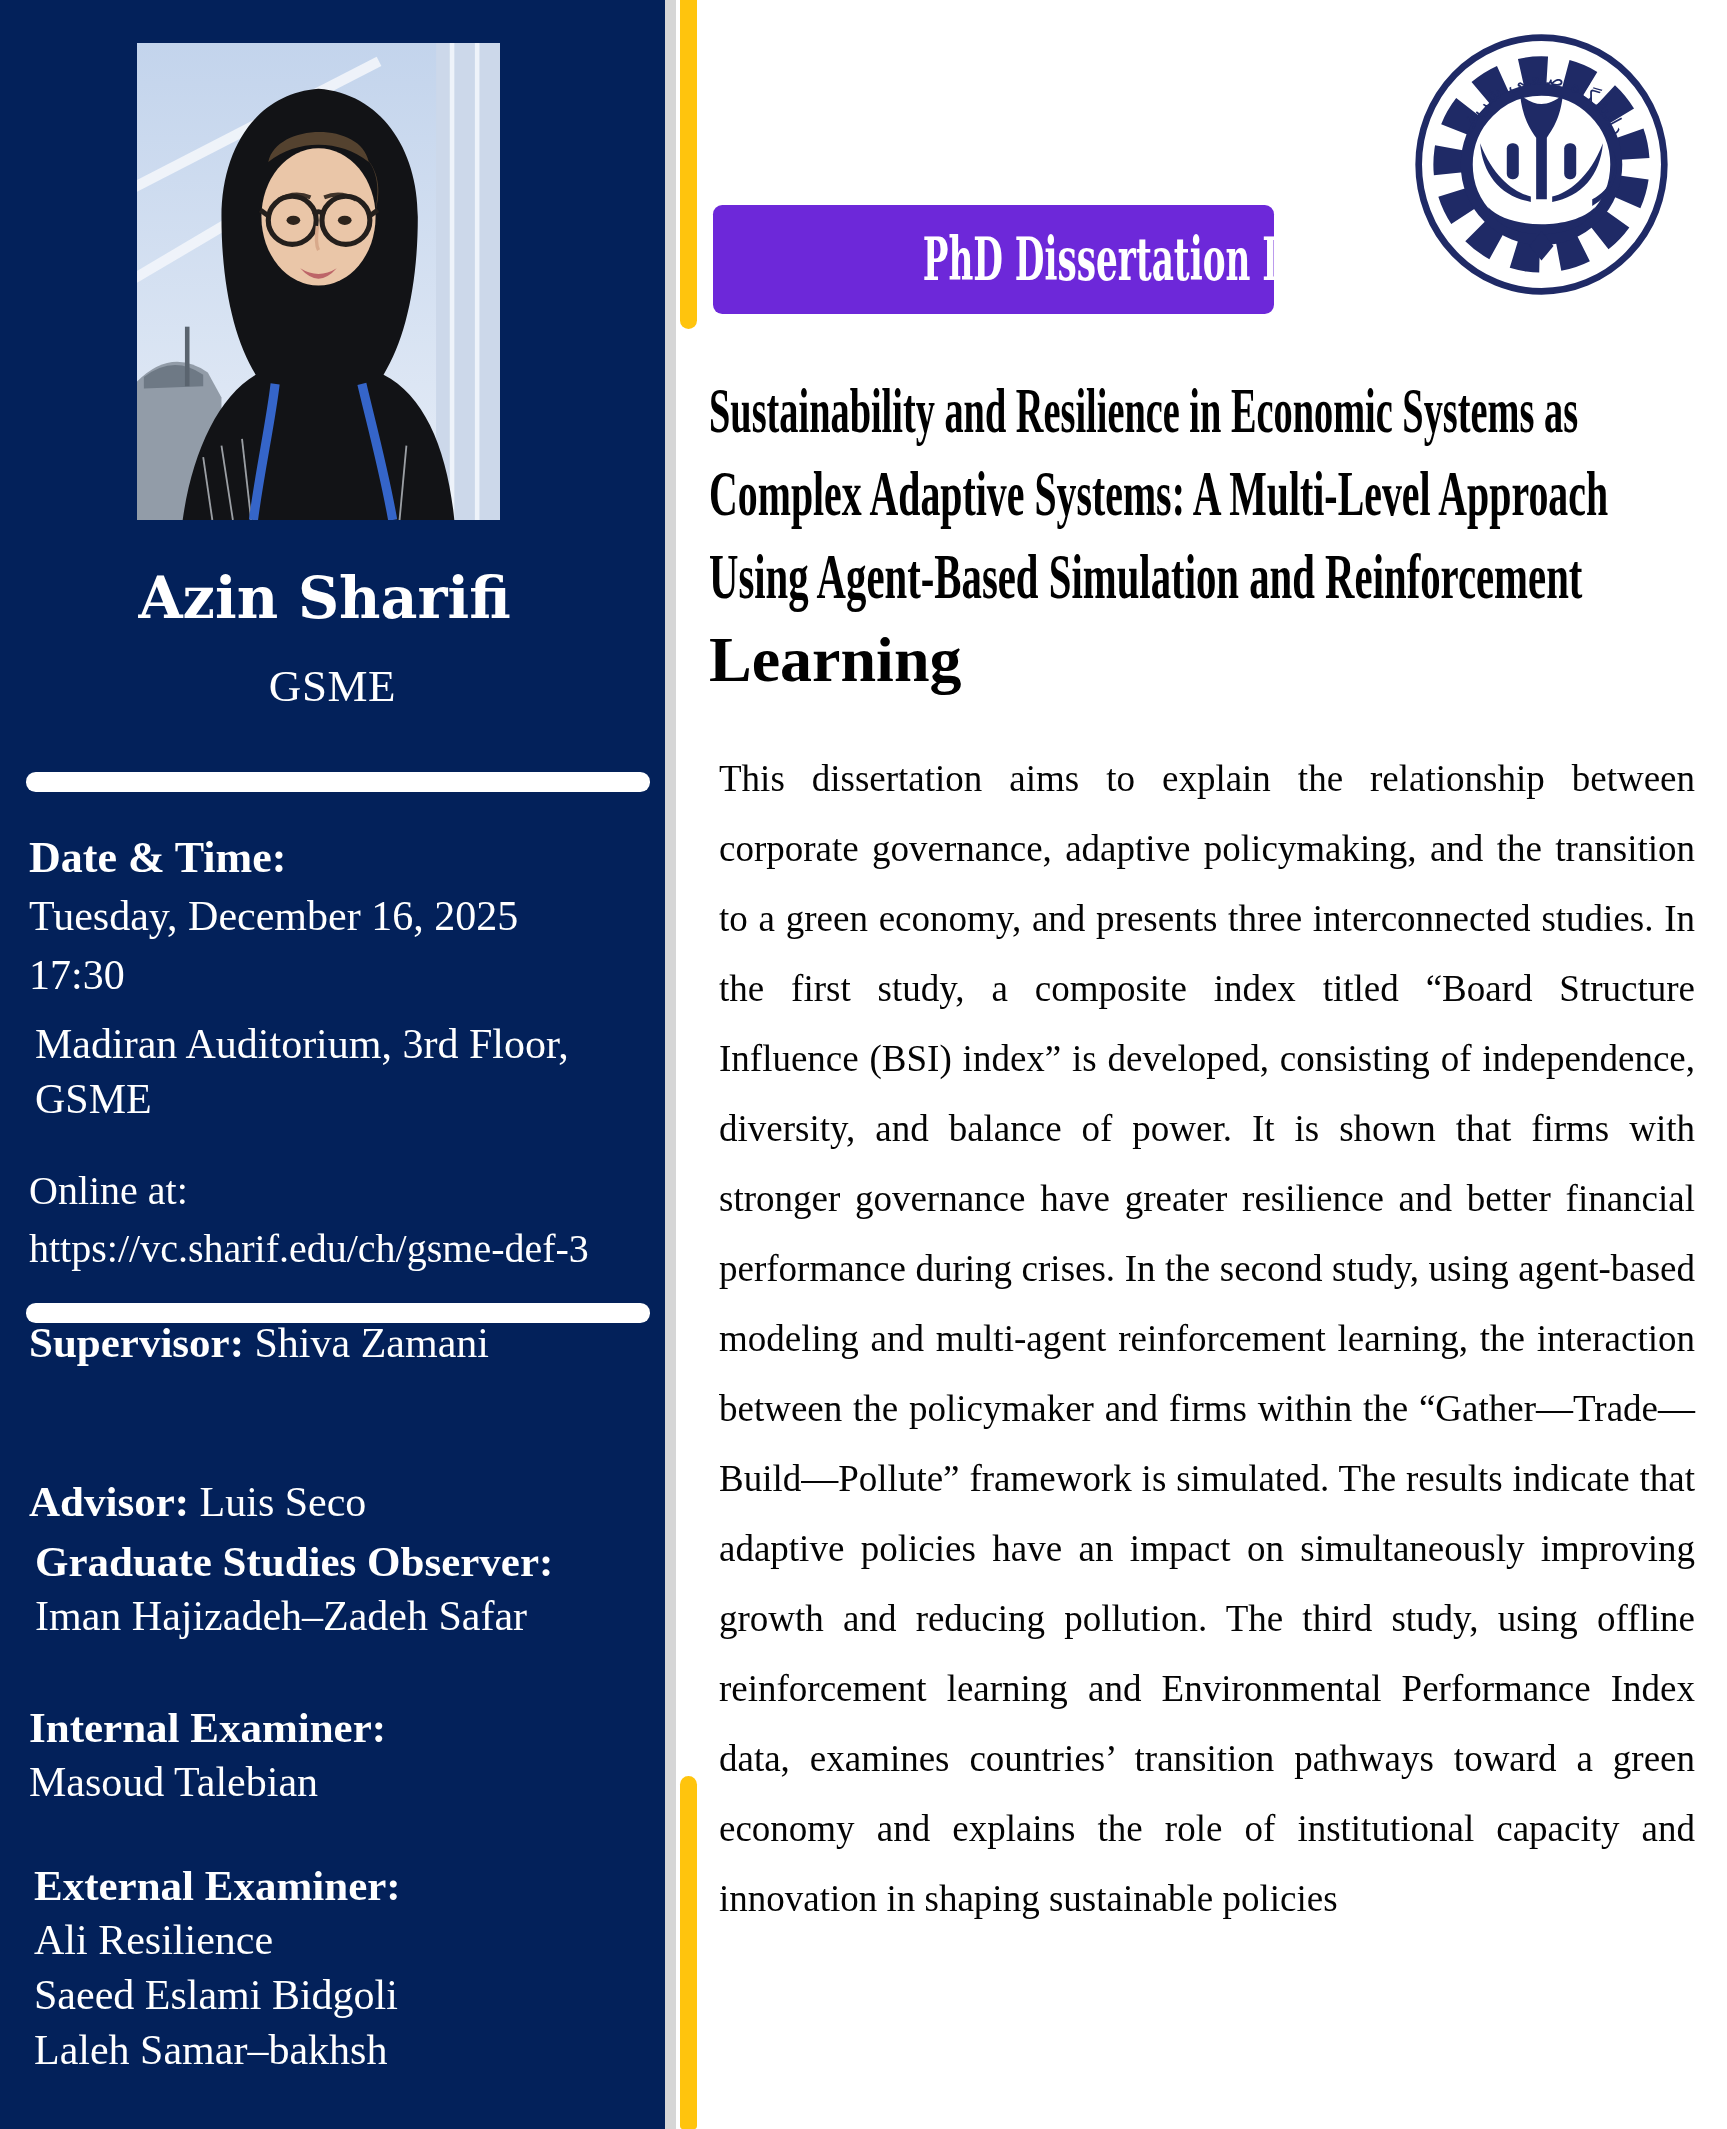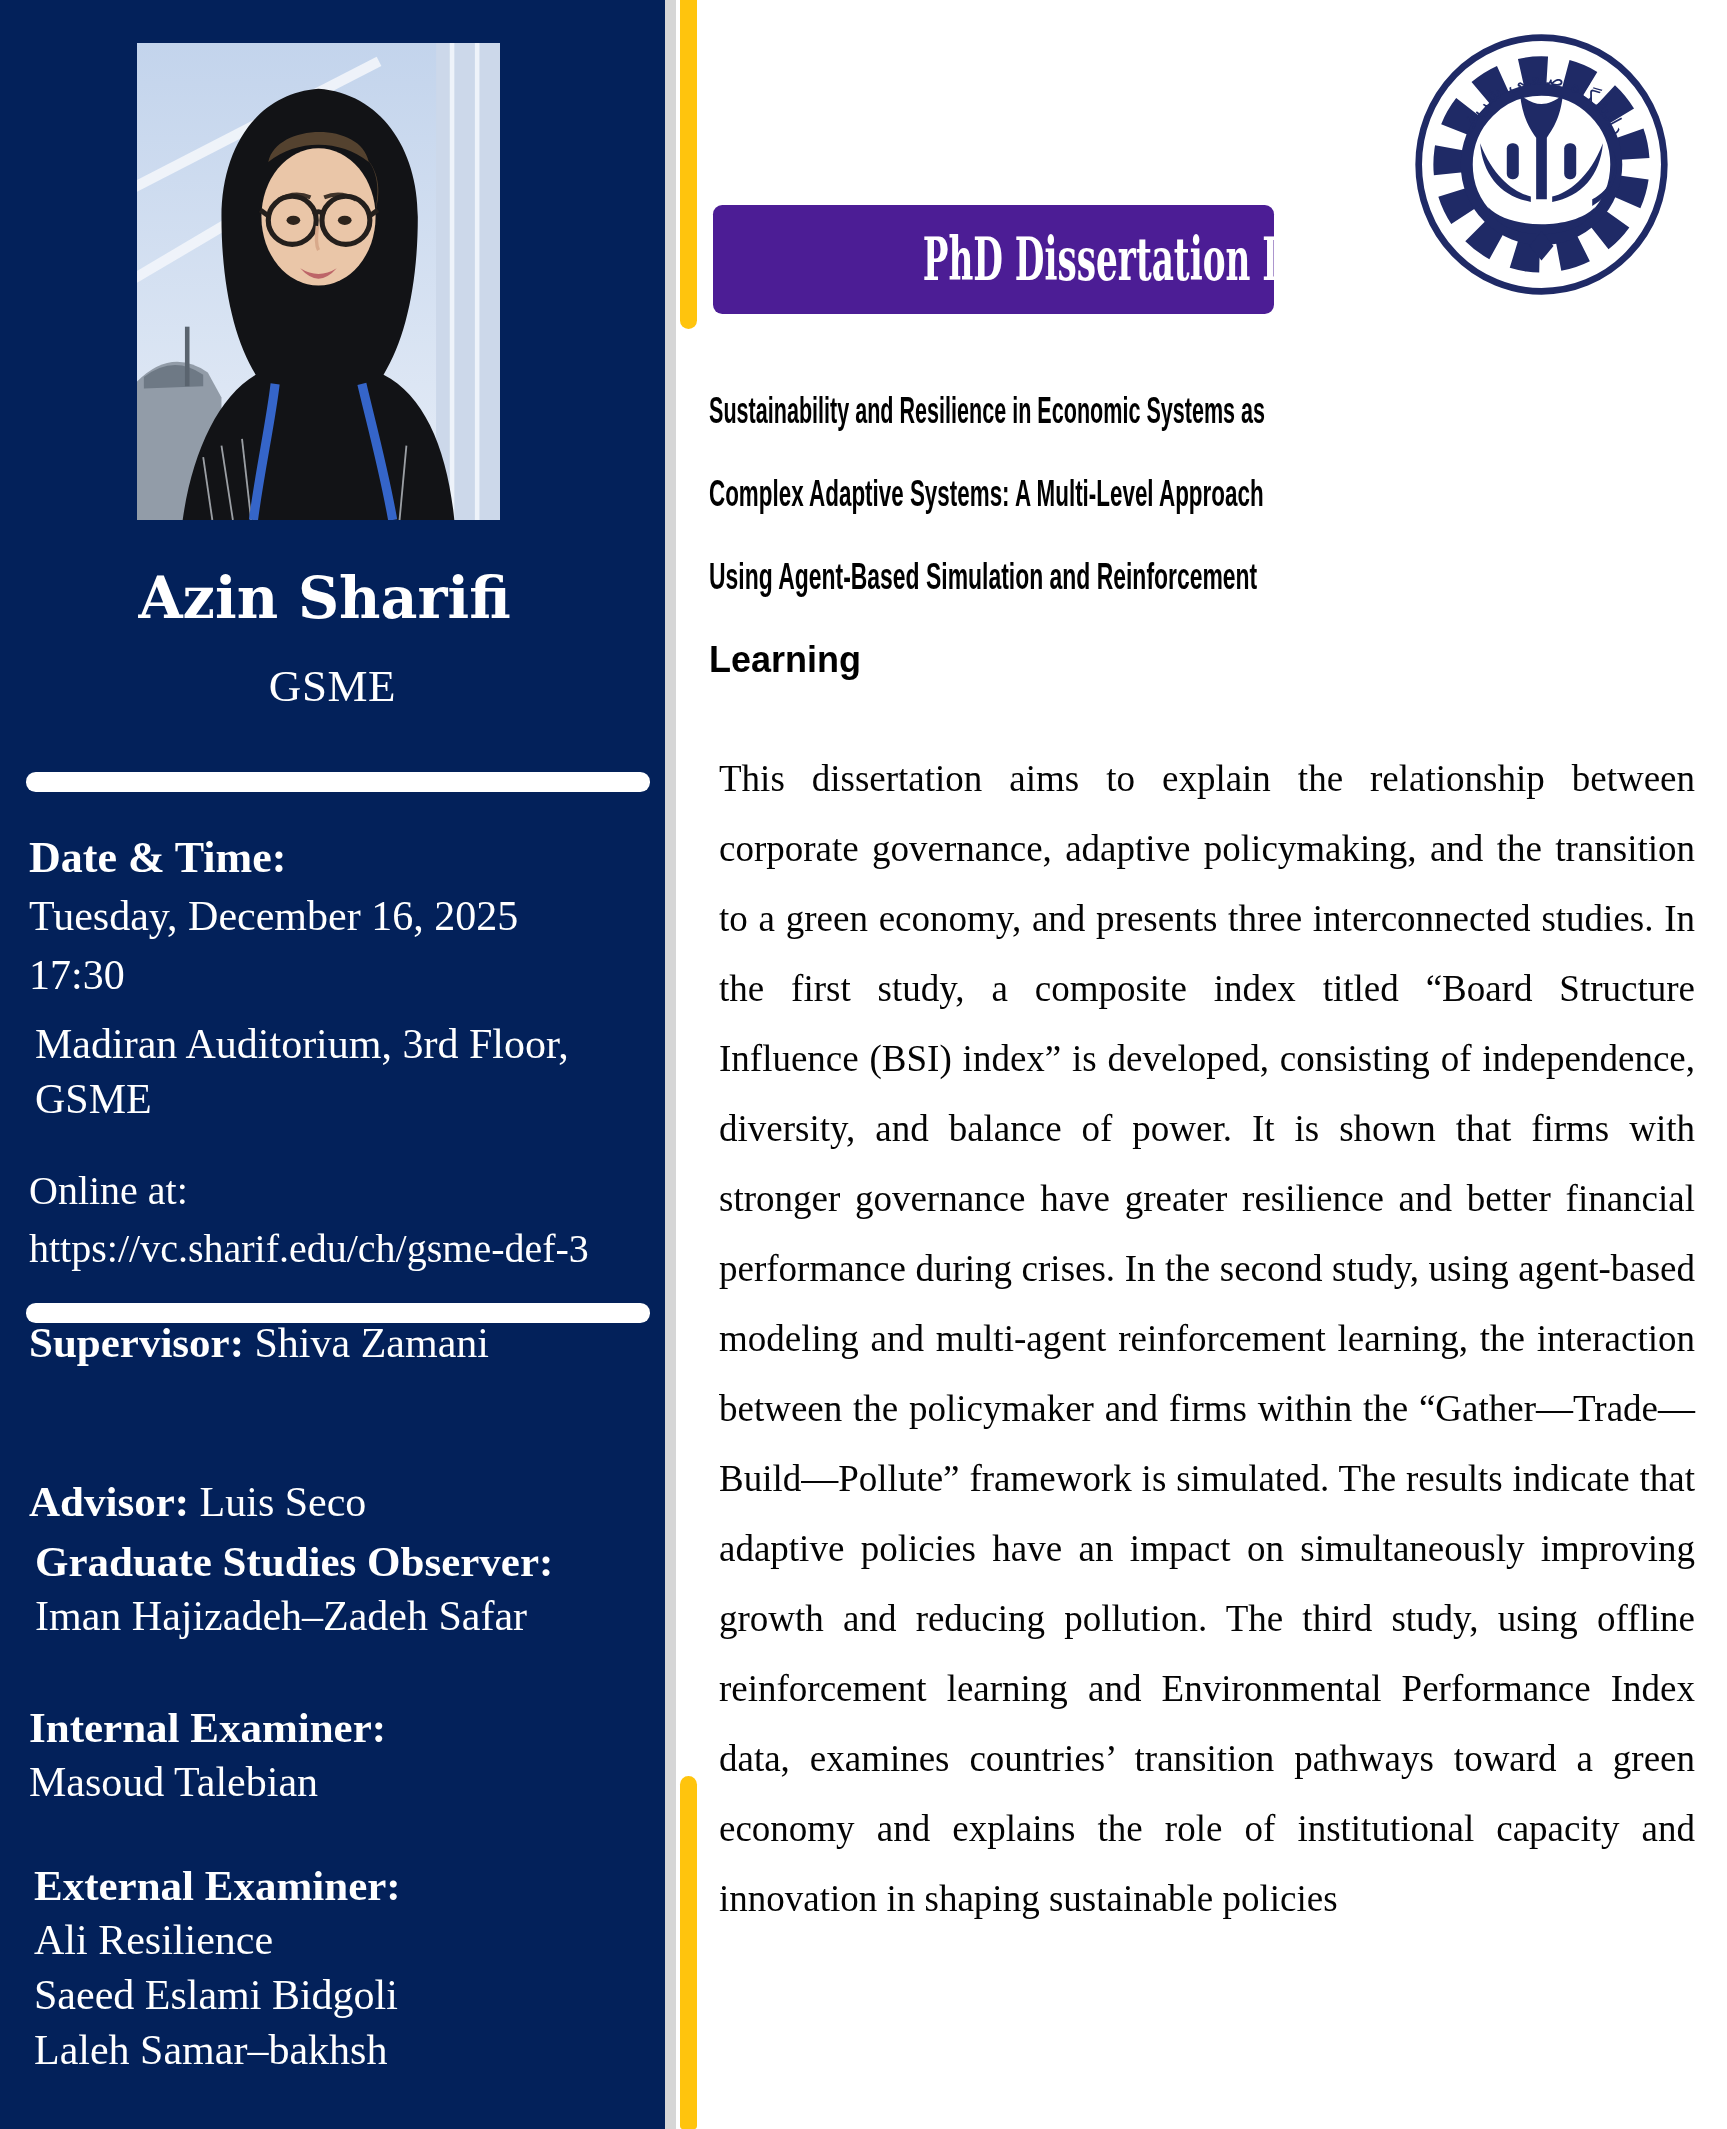--- a/index.html
+++ b/index.html
@@ -37,32 +37,32 @@
 
   .person{position:absolute;left:29px;width:629px;font-size:42px;line-height:55px;}
   .person .side-label{font-size:43px;}
   #person-0{top:1315px;}
   #person-1{top:1474px;}
   #person-2{top:1534px;left:35px;}
   #person-3{top:1700px;}
   #person-4{top:1858px;left:34px;}
 
   
-  #banner{position:absolute;left:713px;top:205px;width:561px;height:109px;background:#4c1d95;
+  #banner{position:absolute;left:713px;top:205px;width:561px;height:109px;background:#6d28d9;
           border-radius:9.2px;}
   #banner .banner-pad{margin:0 31px;height:109px;text-align:center;}
   #banner .fitx{display:inline-block;white-space:nowrap;transform-origin:center center;
           color:#ffffff;font-family:"DejaVu Serif",serif;font-weight:bold;font-size:59px;line-height:109px;}
 
   #logo{position:absolute;left:1404px;top:31px;width:275px;height:267px;}
   #logo svg{display:block;width:100%;height:100%;}
 
   #title-block{position:absolute;left:709px;top:369px;width:979px;color:#010101;}
-  .title-line{width:979px;height:83px;line-height:83px;font-family:Liberation Sans, sans-serif;
-          font-weight:bold;font-size:36px;}
+  .title-line{width:979px;height:83px;line-height:83px;font-family:Liberation Serif, serif;
+          font-weight:bold;font-size:64px;}
   .title-line .fitx{display:inline-block;white-space:nowrap;transform-origin:left center;}
 
   #abstract{position:absolute;left:719px;top:744px;width:976px;color:#040404;
           font-size:37px;line-height:70px;text-align:justify;}
 </style>
 </head>
 <body>
 
 <div id="poster">
 

